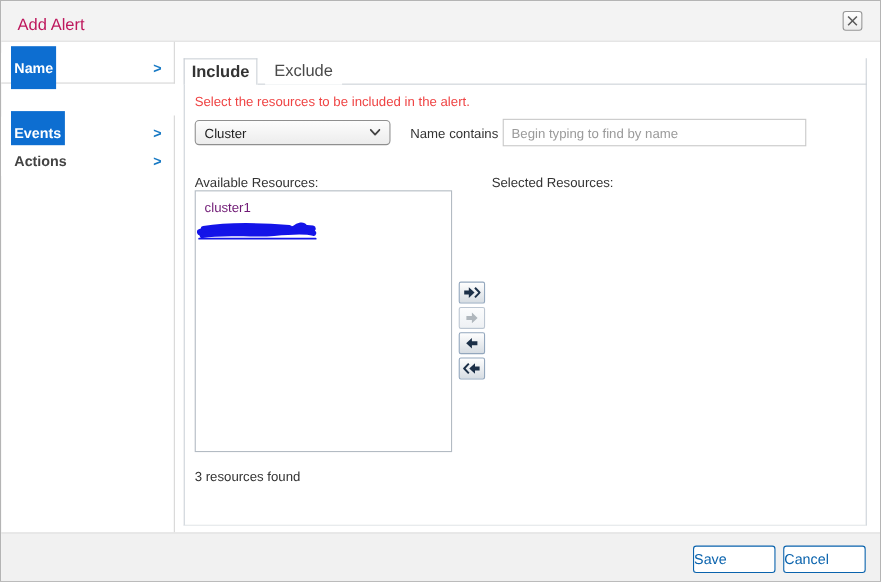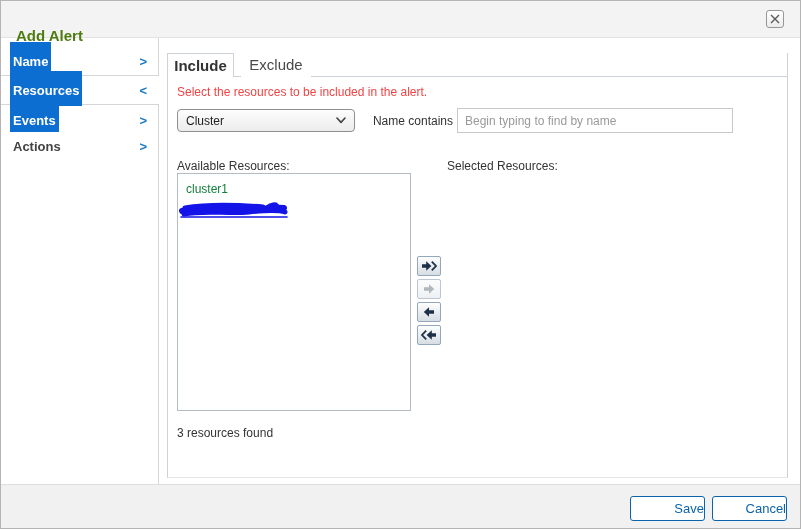--- a/index.html
+++ b/index.html
@@ -9,21 +9,21 @@
   #dialog {
     position:relative; width:801px; height:529px;
     border:1px solid #b4b4b4; background:#fff; overflow:hidden;
   }
 
   
   .header {
     position:absolute; left:0; top:0; width:100%; height:37px;
     background:#f3f3f3; border-bottom:1px solid #e2e2e2;
   }
-  .title { position:absolute; left:15px; top:17px; line-height:36px; font-size:15px; font-weight:bold; color:#4d7c0f; }
+  .title { position:absolute; left:15px; top:4px; line-height:36px; font-size:15px; font-weight:normal; color:#be185d; }
   .close-btn {
     position:absolute; right:16px; top:9px; width:18px; height:18px;
     border:1px solid #979797; border-radius:3px;
     background:linear-gradient(#ffffff,#ececec);
     display:flex; align-items:center; justify-content:center; cursor:pointer; padding:0;
   }
 
   
   .nav-item {
     position:absolute; left:0; width:158px; height:28px;
@@ -76,21 +76,21 @@
 
   .list-label { position:absolute; font-size:12px; color:#333; top:158px; }
   #avail-label { left:176px; }
   #sel-label { left:446px; }
 
   .listbox {
     position:absolute; top:172px; height:238px; border:1px solid #b3bbc3; background:#fff; overflow:hidden;
   }
   #avail-list { left:176px; width:234px; padding-top:4px; }
   #sel-list { left:446px; width:233px; padding:1px; }
-  .list-item { height:22px; line-height:22px; padding:0 8px; font-size:12px; color:#15803d; cursor:default; }
+  .list-item { height:22px; line-height:22px; padding:0 8px; font-size:12px; color:#701a75; cursor:default; }
   .list-item.redacted { position:relative; height:21px; }
   .sel-item {
     height:17px; line-height:16px; padding:0 5px; font-size:12px; color:#444;
     background:#d3e1f4; border:1px solid #b7cfec; cursor:default;
   }
 
   .xfer-btn {
     position:absolute; left:416px; width:24px; height:20px;
     border:1px solid #93a7bd; border-radius:2px;
     background:linear-gradient(#fefefe,#d7dde3);
@@ -107,21 +107,21 @@
 
   
   .footer {
     position:absolute; left:0; top:483px; width:100%; height:46px;
     background:#f1f1f1; border-top:1px solid #dedede;
   }
   .footer-btn {
     position:absolute; top:11px; width:75px; height:25px;
     background:#fff; border:1px solid #0a63ad; border-radius:3px;
     color:#0a63ad; font-size:13px; font-family:"Liberation Sans", sans-serif;
-    cursor:pointer; text-align:right;
+    cursor:pointer; text-align:left;
   }
   #save-btn { left:629px; }
   #cancel-btn { left:711px; }
 </style>
 </head>
 <body>
 
 <div id="dialog">
 
   <div class="header">
@@ -129,24 +129,20 @@
     <button class="close-btn">
       <svg width="10" height="10" viewBox="0 0 10 10">
         <path d="M1 1 L9 9 M9 1 L1 9" stroke="#5a5a5a" stroke-width="1.4" fill="none"></path>
       </svg>
     </button>
   </div>
 
   <div class="nav-item b" style="top:47px">
     <span class="nav-label hl">Name</span>
     <span class="nav-chevron">&gt;</span>
-  </div>
-  <div class="nav-item b" style="top:76px">
-    <span class="nav-label hl">Resources</span>
-    <span class="nav-chevron">&lt;</span>
   </div>
   <div class="nav-item" style="top:105px">
     <span class="nav-label hl">Events</span>
     <span class="nav-chevron">&gt;</span>
   </div>
   <div class="nav-item" style="top:131px">
     <span class="nav-label">Actions</span>
     <span class="nav-chevron">&gt;</span>
   </div>
   <div class="side-line" id="side-line-top"></div>

